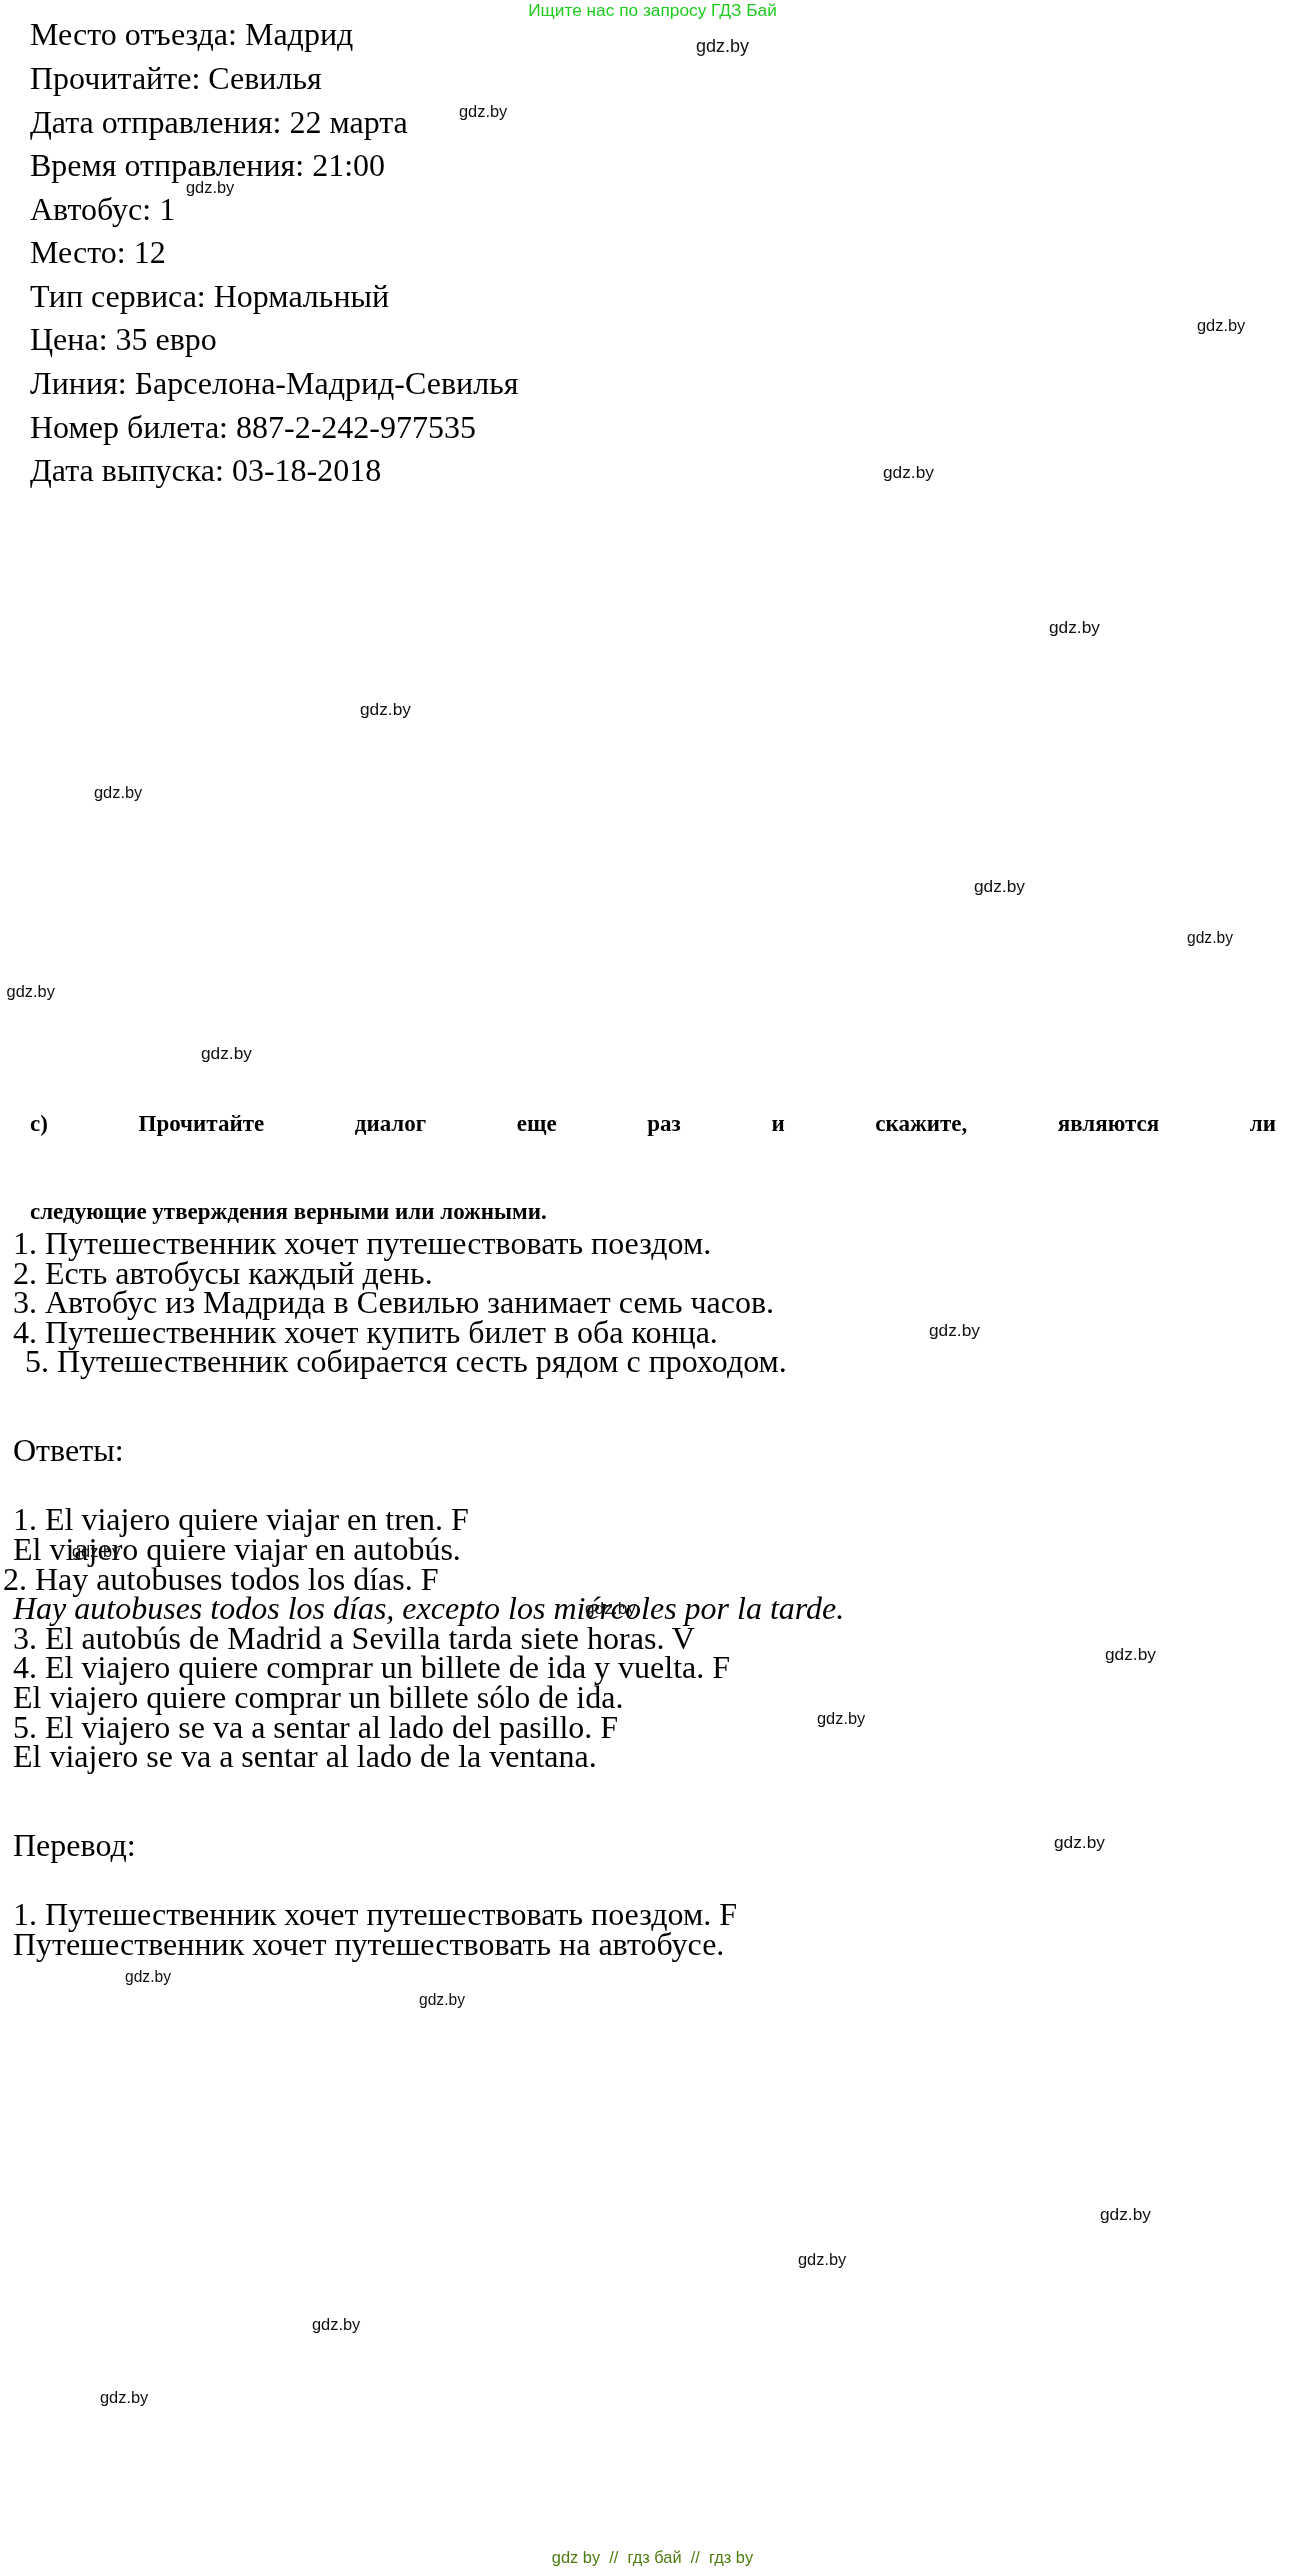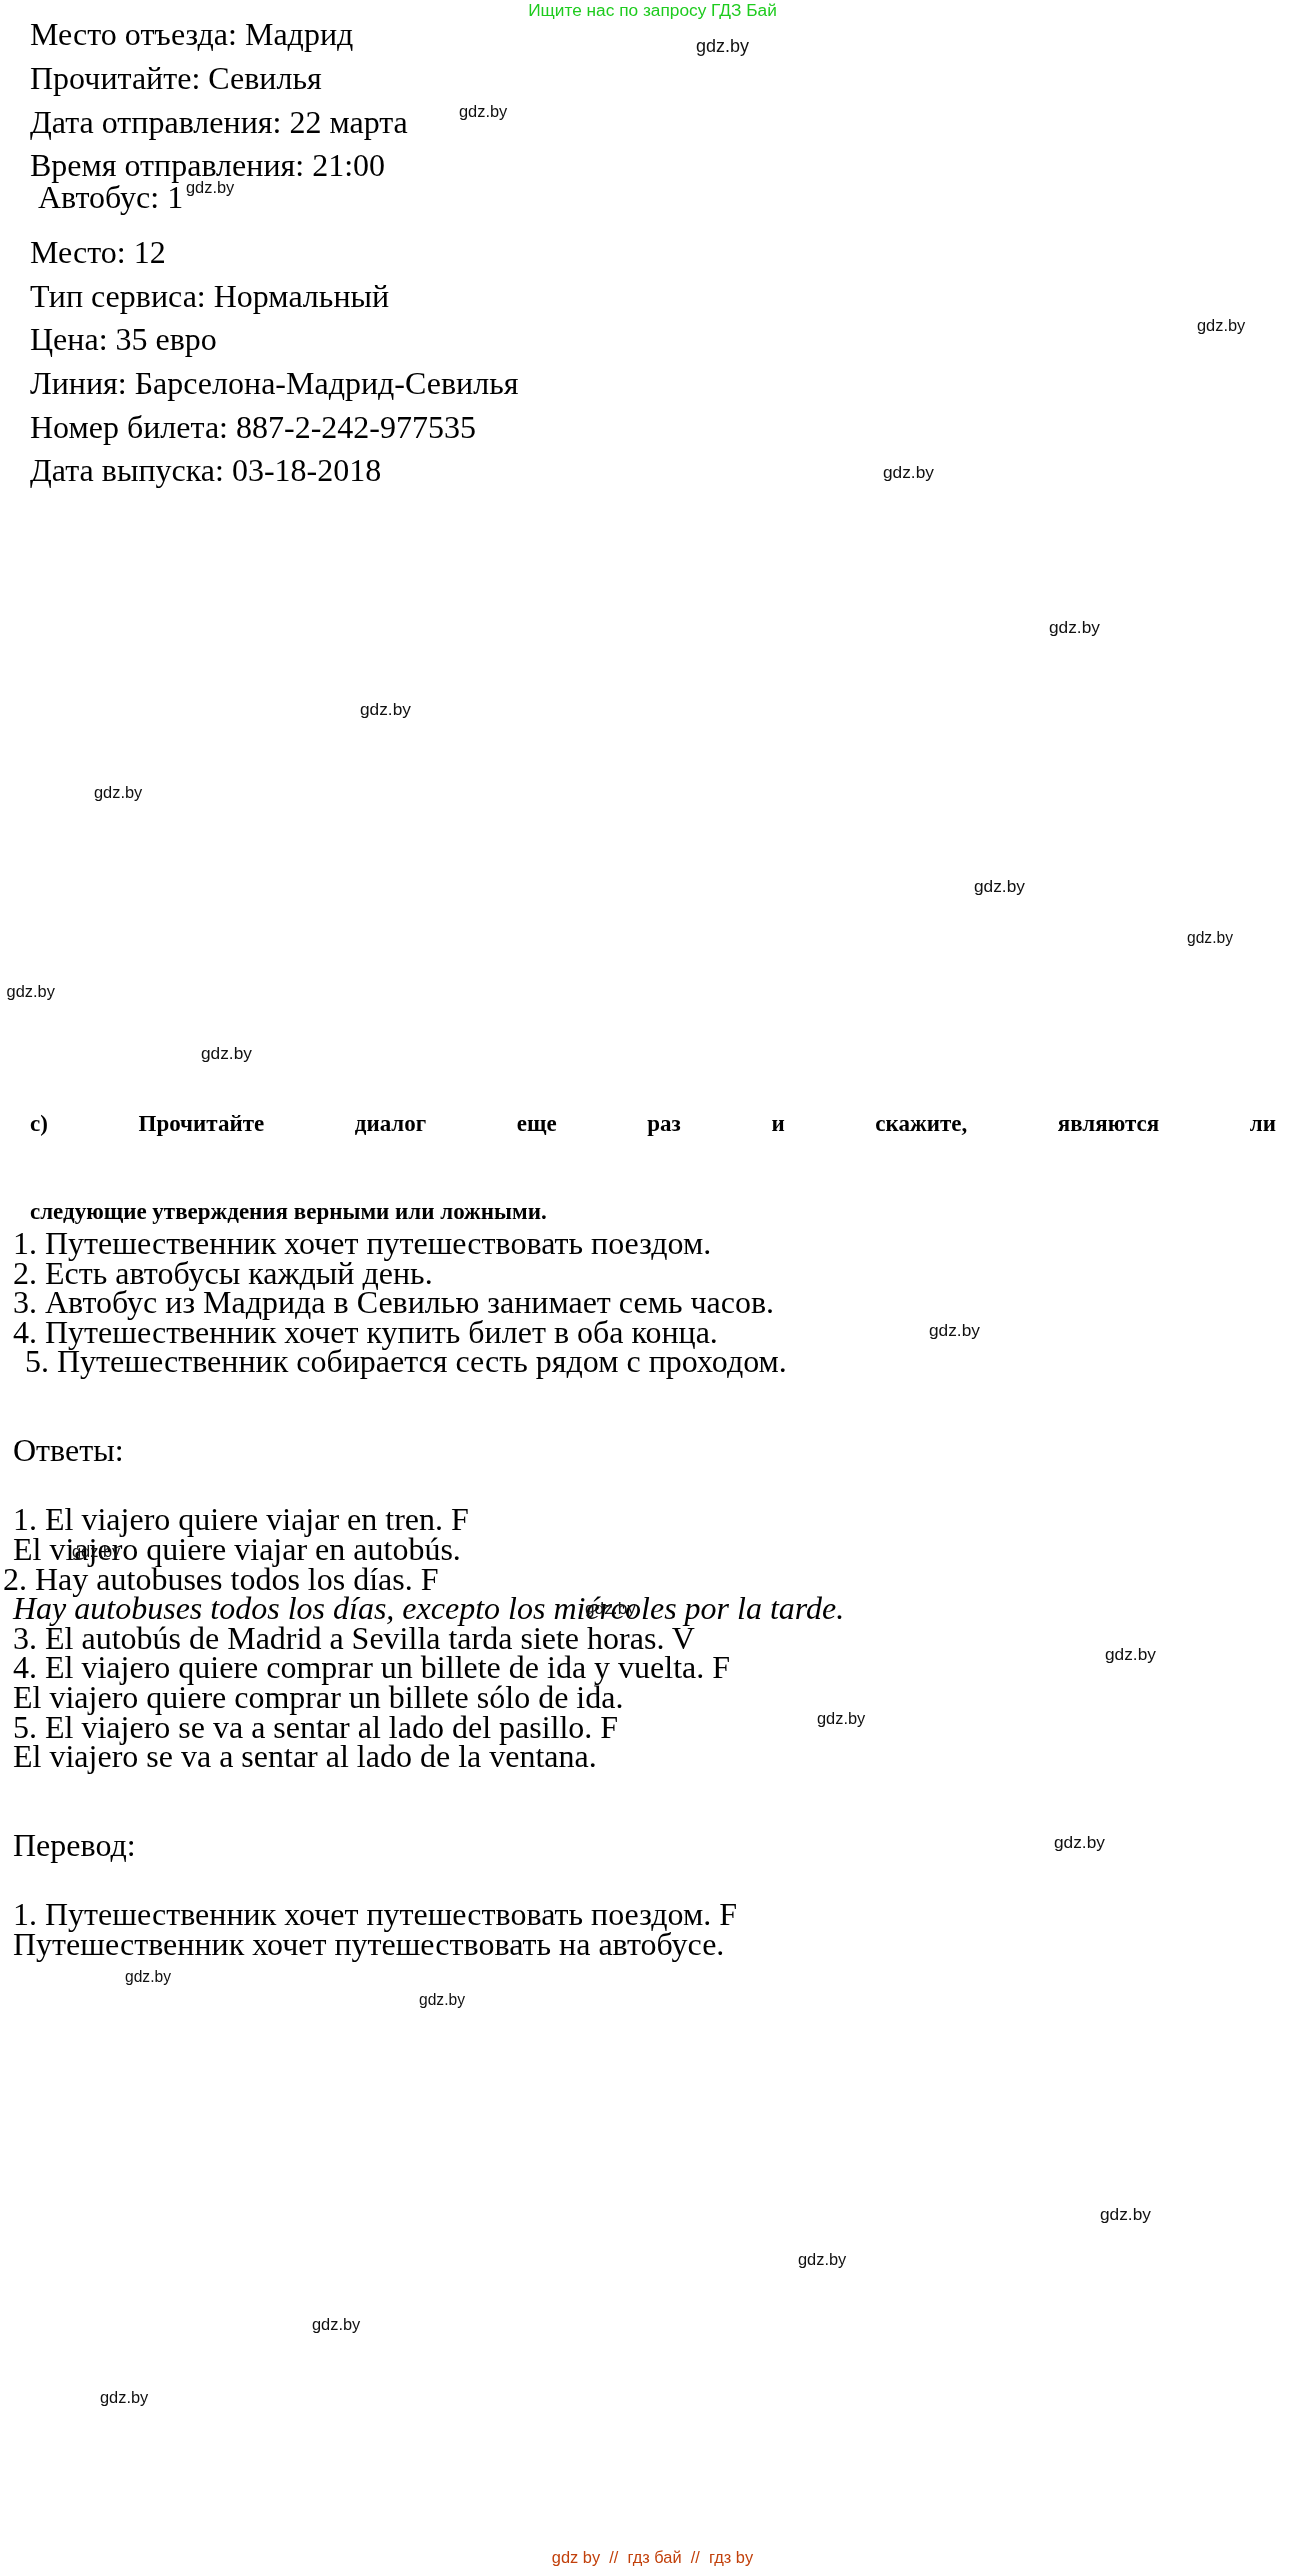--- a/index.html
+++ b/index.html
@@ -76,37 +76,37 @@
   
   .footer {
     position: absolute;
     left: 0;
     top: 2547px;
     width: 1305px;
     text-align: center;
     font-family: "Liberation Sans", sans-serif;
     font-size: 16.4px;
     line-height: 20px;
-    color: #c2410c;
+    color: #4d7c0f;
     white-space: pre;
   }
 </style>
 </head>
 <body>
 
 <div id="page">
 
   <div class="promo-header">Ищите нас по запросу ГДЗ Бай</div>
 
   <div class="ticket">
     <div class="ln" style="left:30px; top:16.4px;">Место отъезда: Мадрид</div>
     <div class="ln" style="left:30px; top:60px;">Прочитайте: Севилья</div>
     <div class="ln" style="left:30px; top:104px;">Дата отправления: 22 марта</div>
     <div class="ln" style="left:30px; top:147px;">Время отправления: 21:00</div>
-    <div class="ln" style="left:30px; top:179px;margin-left:8px;">Автобус: 1</div>
+    <div class="ln" style="left:30px; top:191px;">Автобус: 1</div>
     <div class="ln" style="left:30px; top:234px;">Место: 12</div>
     <div class="ln" style="left:30px; top:278px;">Тип сервиса: Нормальный</div>
     <div class="ln" style="left:30px; top:321px;">Цена: 35 евро</div>
     <div class="ln" style="left:30px; top:365px;">Линия: Барселона-Мадрид-Севилья</div>
     <div class="ln" style="left:30px; top:409px;">Номер билета: 887-2-242-977535</div>
     <div class="ln" style="left:30px; top:452px;">Дата выпуска: 03-18-2018</div>
   </div>
 
   <div class="task">
     <span class="l1">c) Прочитайте диалог еще раз и скажите, являются ли</span>

